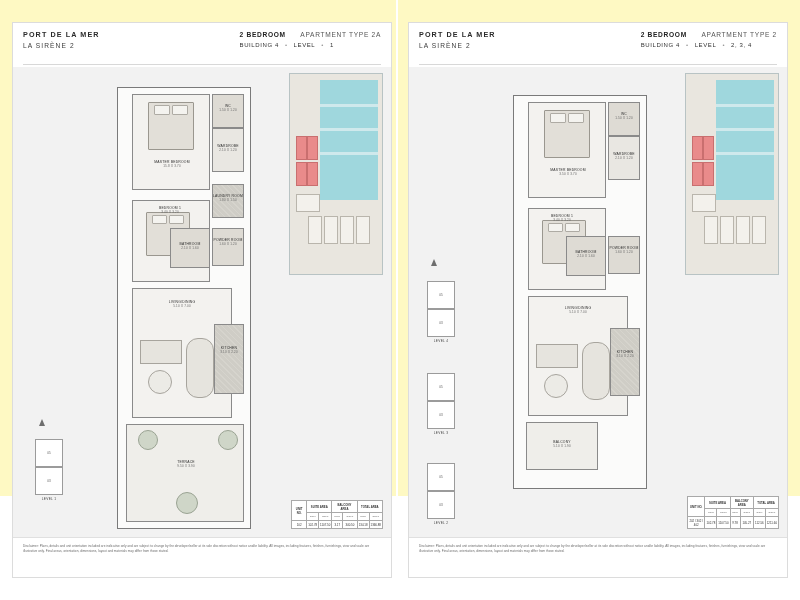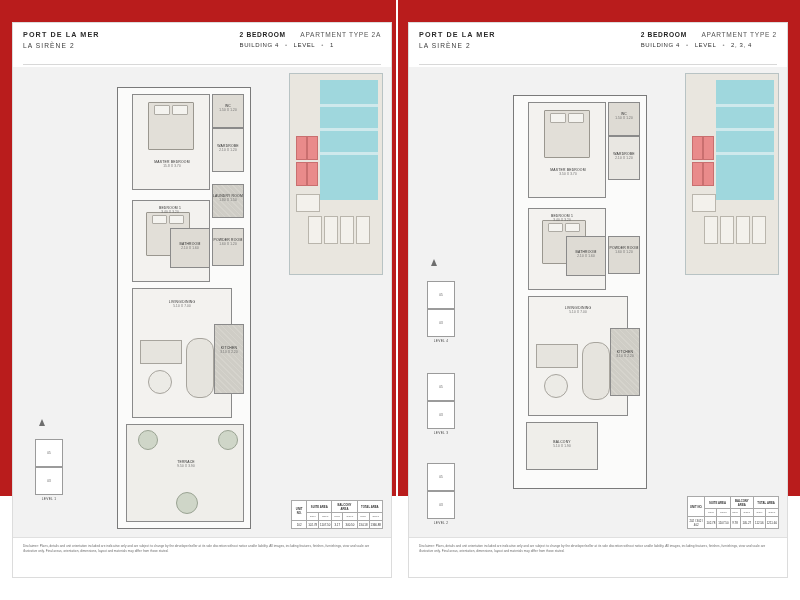--- a/index.html
+++ b/index.html
@@ -1,21 +1,21 @@
 <!DOCTYPE html>
 <html><head>
 <meta charset="utf-8">
 <style>
   html,body{margin:0;padding:0;}
   body{
     width:800px;height:600px;background:#ffffff;
     font-family:"Liberation Sans", sans-serif;
     overflow:hidden;
   }
-  .stage{position:relative;width:800px;height:496px;background:#b91c1c;}
+  .stage{position:relative;width:800px;height:496px;background:#fef9c3;}
 
   .sheet{
     position:absolute;top:22px;width:380px;height:556px;
     background:#ffffff;border:1px solid #dcdcdc;
     box-sizing:border-box;
   }
   .sheet.left{left:12px;}
   .sheet.right{left:408px;}
 
   

